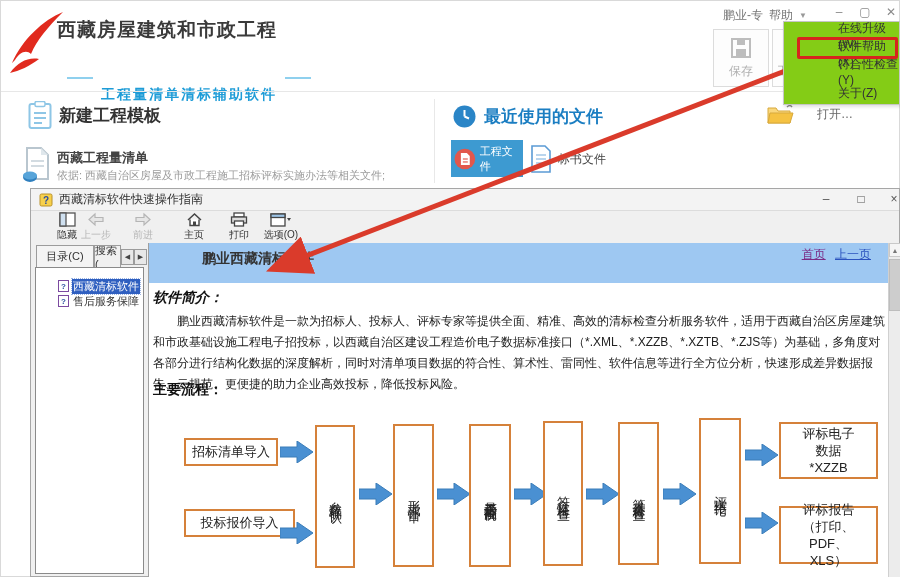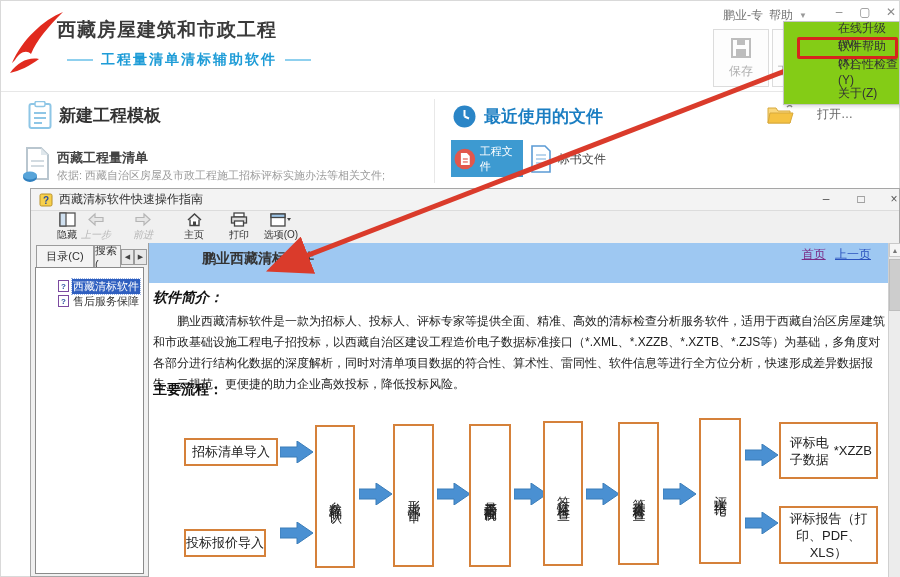--- a/index.html
+++ b/index.html
@@ -5,21 +5,21 @@
   * { margin:0; padding:0; box-sizing:border-box; }
   html,body { width:900px; height:577px; overflow:hidden; background:#fff;
     font-family:"Liberation Sans","DejaVu Sans",sans-serif; color:#333; }
   .abs { position:absolute; }
 
   
   #main-window { position:absolute; inset:0; background:#fff; border:1px solid #d9d9d9; }
   .app-title { left:56px; top:16px; font-size:19px; font-weight:bold; color:#3a3a3a; letter-spacing:1px; }
   .app-sub { left:66px; top:50px; display:flex; align-items:center; gap:8px; }
   .app-sub .dash { width:26px; height:2px; background:#8fd0ee; }
-  .app-sub .t { font-size:14px; font-weight:bold; color:#1e9cd7; letter-spacing:2px; }
+  .app-sub .t { font-size:14px; font-weight:bold; color:#1e9cd7; letter-spacing:2px;margin-top:35px; }
   .userbar { top:6px; left:722px; font-size:12px; color:#777; display:flex; gap:6px; align-items:center; }
   .winbtn { top:4px; font-size:12px; color:#8a8a8a; width:20px; text-align:center; cursor:default; }
   .tb-btn { top:28px; width:56px; height:58px; border:1px solid #dcdcdc; background:#fdfdfd;
     display:flex; flex-direction:column; align-items:center; justify-content:center; gap:3px; }
   .tb-btn .lbl { font-size:12px; color:#b0b0b0; }
   .hdr-divider { left:0; top:90px; width:900px; height:1px; background:#e7e7e7; }
 
   .sec-title { font-size:17px; font-weight:bold; }
   .v-divider { left:433px; top:98px; width:1px; height:84px; background:#e8e8e8; }
   .tpl-title { left:56px; top:148px; font-size:13px; font-weight:bold; color:#444; }
@@ -37,21 +37,21 @@
   #help-window { position:absolute; left:30px; top:188px; width:870px; height:389px;
     background:#f0f0f0; border:1px solid #a6a6a6; z-index:2; }
   .chm-titlebar { position:absolute; left:0; top:0; width:100%; height:22px; background:#f3f3f3;
     border-bottom:1px solid #dcdcdc; display:flex; align-items:center; padding-left:8px; gap:6px; }
   .chm-title { font-size:12px; color:#333; }
   .chm-winbtn { position:absolute; top:3px; font-size:12px; color:#555; width:18px; text-align:center; }
   .chm-toolbar { position:absolute; left:0; top:22px; width:100%; height:33px; background:#f0f0f0; }
   .chm-tool { position:absolute; top:1px; width:44px; height:31px; display:flex; flex-direction:column;
     align-items:center; justify-content:flex-start; gap:1px; }
   .chm-tool .lbl { font-size:10px; color:#333; }
-  .chm-tool.disabled .lbl { color:#b5b5b5;font-style:italic; }
+  .chm-tool.disabled .lbl { color:#b5b5b5; }
   .tab { position:absolute; top:56px; height:22px; background:#f0f0f0; border:1px solid #9c9c9c;
     border-bottom:none; font-size:11px; display:flex; align-items:center; justify-content:center; }
   .tab.active { background:#f4f4f4; z-index:2; }
   .tab-spin { position:absolute; top:60px; width:13px; height:16px; border:1px solid #9c9c9c;
     background:#e8e8e8; font-size:7px; color:#444; display:flex; align-items:center; justify-content:center; }
   .tree-box { position:absolute; left:4px; top:78px; width:109px; height:307px; background:#fff;
     border:1px solid #8a8a8a; padding-top:10px; }
   .tree-item { display:flex; align-items:center; gap:3px; margin:1px 0 1px 22px; font-size:11px; height:14px; }
   .tree-item .txt { padding:0 1px; white-space:nowrap; }
   .tree-item.selected .txt { background:#2f5fc0; color:#fff; outline:1px dotted #9cb4e4; }
@@ -72,23 +72,23 @@
   .intro-p { position:absolute; left:4px; top:68px; width:732px; font-size:12px; line-height:21px;
     color:#222; text-indent:2em; }
   .flow-h { position:absolute; left:4px; top:138px; font-size:14px; font-weight:bold; color:#111; }
 
   
   .hbox { position:absolute; border:2px solid #d5813a; background:#fff; display:flex;
     align-items:center; justify-content:center; font-size:13px; color:#222; }
   .vbox { position:absolute; border:2px solid #d5813a; background:#fff; display:flex;
     align-items:center; justify-content:center; writing-mode:vertical-rl; text-orientation:upright;
     font-size:13px; color:#222; letter-spacing:3px; }
-  .obox { position:absolute; border:2px solid #d5813a; background:#fff; display:flex; 
+  .obox { position:absolute; border:2px solid #d5813a; background:#fff; display:flex; flex-direction:column;
     align-items:center; justify-content:center; font-size:13px; color:#222; line-height:17px; text-align:center;
-    padding:0 4px; }
+    padding:0 16px; }
   .barrow { position:absolute; width:34px; height:22px; }
 
   
   #dropdown-menu { position:absolute; left:783px; top:21px; width:117px; height:84px;
     background:#84cc16; border:1px solid #c6c6c6; box-shadow:1px 2px 3px rgba(0,0,0,.12); z-index:4; }
   .menu-item { position:absolute; left:0; width:100%; height:18px; padding-left:54px;
     font-size:12px; color:#333; display:flex; align-items:center; }
   #red-box { position:absolute; left:797px; top:37px; width:101px; height:22px;
     border:3px solid #d6251d; border-radius:2px; z-index:5; }
   #annot-arrow { position:absolute; left:0; top:0; width:900px; height:577px;
@@ -282,21 +282,21 @@
     <div class="chm-scroll">
       <div class="up">▲</div>
       <div class="thumb"></div>
     </div>
     <div class="intro-h">软件简介：</div>
     <div class="intro-p">鹏业西藏清标软件是一款为招标人、投标人、评标专家等提供全面、精准、高效的清标检查分析服务软件，适用于西藏自治区房屋建筑和市政基础设施工程电子招投标，以西藏自治区建设工程造价电子数据标准接口（*.XML、*.XZZB、*.XZTB、*.ZJS等）为基础，多角度对各部分进行结构化数据的深度解析，同时对清单项目数据的符合性、算术性、雷同性、软件信息等进行全方位分析，快速形成差异数据报告、云规范、更便捷的助力企业高效投标，降低投标风险。</div>
     <div class="flow-h">主要流程：</div>
   </div>
 
   <div class="hbox" style="left:153px;top:249px;width:94px;height:28px">招标清单导入</div>
-  <div class="hbox" style="left:153px;top:340px;width:82px;height:28px">投标报价导入</div>
+  <div class="hbox" style="left:153px;top:320px;width:111px;height:28px">投标报价导入</div>
 
   <svg class="barrow" style="left:249px;top:252px" viewBox="0 0 34 22">
       <polygon points="0,6 17,6 17,0 33,11 17,22 17,16 0,16" fill="#4a90d2" stroke="#3a7cb8"></polygon>
     </svg>
   <svg class="barrow" style="left:249px;top:333px" viewBox="0 0 34 22">
       <polygon points="0,6 17,6 17,0 33,11 17,22 17,16 0,16" fill="#4a90d2" stroke="#3a7cb8"></polygon>
     </svg>
 
   <div class="vbox" style="left:284px;top:236px;width:40px;height:143px">参数确认</div>
   <svg class="barrow" style="left:328px;top:294px" viewBox="0 0 34 22">

